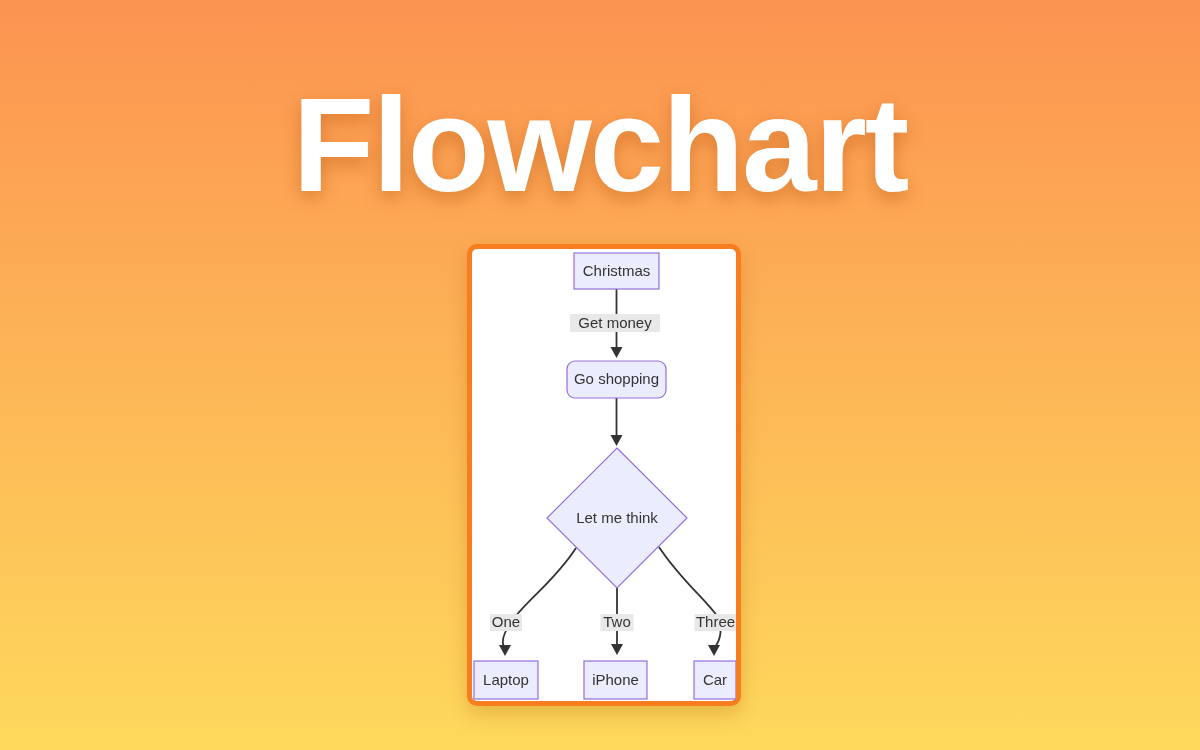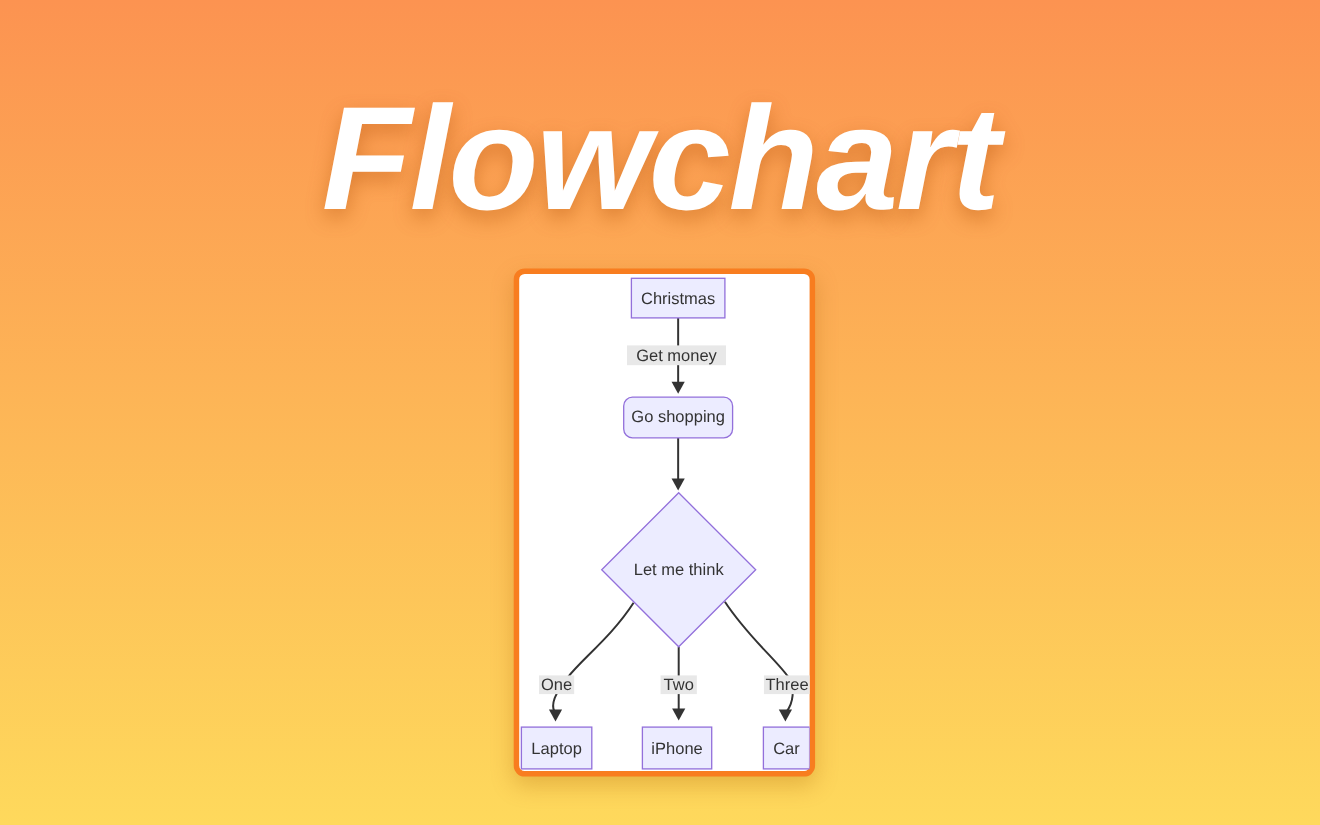--- a/index.html
+++ b/index.html
@@ -23,21 +23,20 @@
     right: 0;
     margin: 0;
     text-align: center;
     font-family: "Liberation Sans", sans-serif;
     font-weight: bold;
     font-size: 134px;
     line-height: 1;
     letter-spacing: -2px;
     color: var(--title-color, #ffffff);
     text-shadow: 0 7px 18px rgba(176, 78, 6, 0.42);
-    font-style: italic;
   }
   .flowchart-card {
     position: absolute;
     left: 467px;
     top: 244px;
     width: 274px;
     height: 462px;
     box-sizing: border-box;
     background: var(--card-bg, #ffffff);
     border: 5px solid var(--card-border, #f87d1f);

